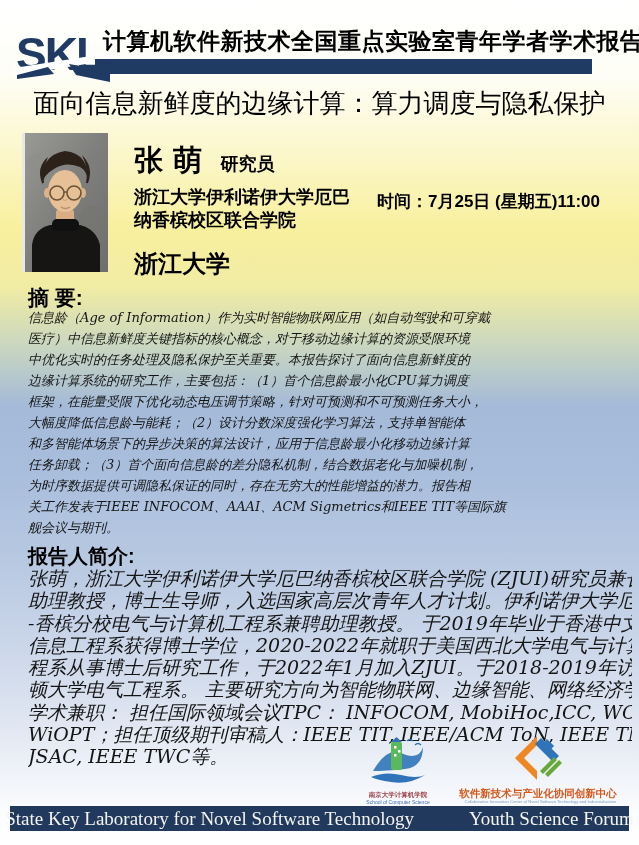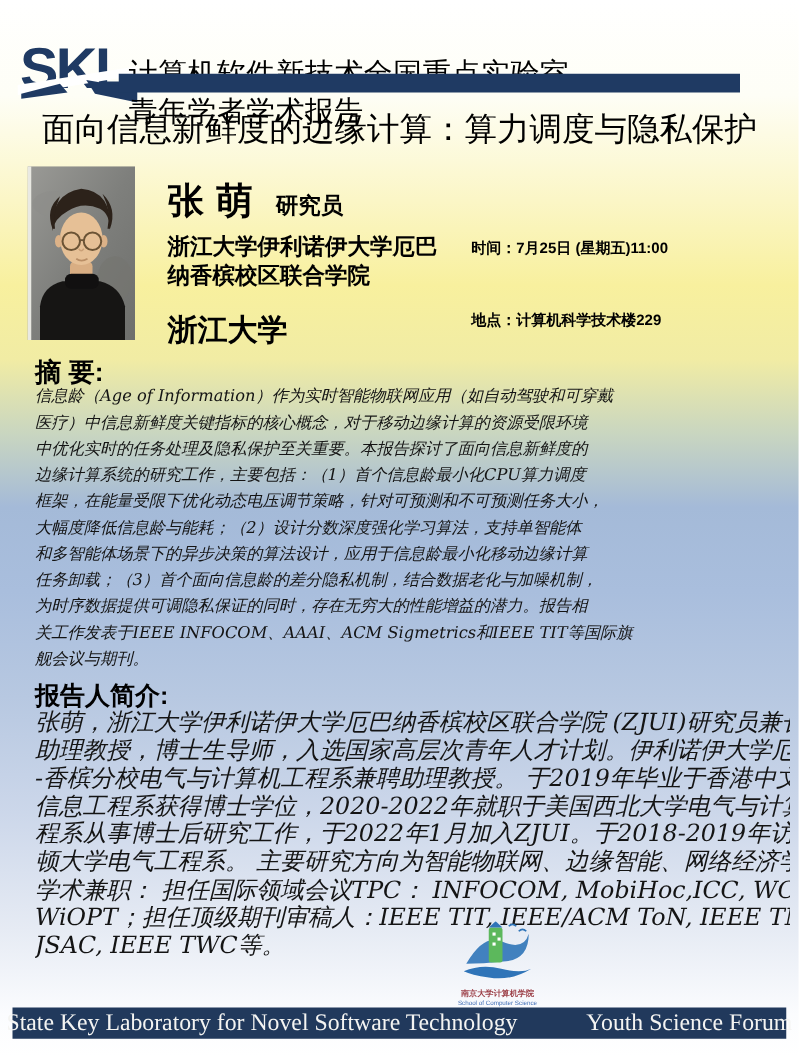--- a/index.html
+++ b/index.html
@@ -6,31 +6,31 @@
   .page{
     position:relative; width:639px; height:845px; overflow:hidden;
     font-family:"Liberation Sans","DejaVu Sans",sans-serif;
     background:linear-gradient(180deg,
       #ffffff 0%, #fefef6 9%, #fbf6c6 19%, #f8f09e 27%, #f1eca4 34%,
       #c9d6c0 41%, #a4bad8 48%, #a9bedd 56%, #b7c8e1 66%, #ccd7ea 77%,
       #e6ebf4 88%, #fbfcfe 96%, #ffffff 100%);
     color:#000;
   }
   .abs{position:absolute;}
-  .hdr-row{left:103px; top:43px; width:522px; display:flex; justify-content:space-between;
-    font-weight:normal; font-size:23px; letter-spacing:0.5px; white-space:nowrap;flex-direction:column;}
+  .hdr-row{left:103px; top:26px; width:522px; display:flex; justify-content:space-between;
+    font-weight:bold; font-size:23px; letter-spacing:0.5px; white-space:nowrap;}
   .hdr-bar{left:95px; top:59px; width:497px; height:15px; background:#1f3a63;}
   .title{left:0; top:86px; width:639px; text-align:center; font-weight:normal; font-size:26px; white-space:nowrap;}
   .photo{left:22px; top:133px; width:86px; height:139px;}
   .name-row{left:134px; top:141px; white-space:nowrap;}
   .name-row .nm{font-family:"DejaVu Serif","Liberation Serif",serif; font-weight:bold; font-size:29px;}
   .name-row .jt{font-size:18px; margin-left:14px; font-weight:600;}
   .affil{left:134px; top:186px; width:250px; font-size:18px; line-height:23px; font-weight:600; white-space:nowrap;}
   .univ{left:134px; top:248px; font-size:24px; font-weight:600;}
-  .evt{font-size:12px; font-weight:bold; white-space:nowrap;}
+  .evt{font-size:17px; font-weight:bold; white-space:nowrap;}
   .evt.time{left:377px; top:190px;}
   .evt.loc{left:377px; top:248px;}
   .sec-h{font-weight:bold; white-space:nowrap;}
   .abstract-h{left:28px; top:284px; font-size:21px;}
   .body-txt{font-family:"DejaVu Serif","Liberation Serif",serif; font-style:italic;
     color:#141414; white-space:nowrap; overflow:hidden;}
   .abstract-b{left:28px; top:307px; width:600px; font-size:13px; line-height:21px;}
   .bio-h{left:28px; top:543px; font-size:20px;}
   .bio-b{left:28px; top:567px; width:604px; font-size:19px; line-height:22.3px;}
   .njucs{left:360px; top:737px; width:76px; text-align:center;}
@@ -93,21 +93,20 @@
 
   <div class="abs affil">浙江大学伊利诺伊大学厄巴<br>纳香槟校区联合学院</div>
 
   <div class="abs name-row">
     <span class="nm">张 萌</span>
     <span class="jt">研究员</span>
   </div>
   <div class="abs univ">浙江大学</div>
 
   <div class="abs evt time">时间：7月25日 (星期五)11:00</div>
-  <div class="abs evt loc">地点：计算机科学技术楼229</div>
 
   <div class="abs sec-h abstract-h">摘 要:</div>
   <div class="abs body-txt abstract-b">信息龄（Age of Information）作为实时智能物联网应用（如自动驾驶和可穿戴<br>医疗）中信息新鲜度关键指标的核心概念，对于移动边缘计算的资源受限环境<br>中优化实时的任务处理及隐私保护至关重要。本报告探讨了面向信息新鲜度的<br>边缘计算系统的研究工作，主要包括：（1）首个信息龄最小化CPU算力调度<br>框架，在能量受限下优化动态电压调节策略，针对可预测和不可预测任务大小，<br>大幅度降低信息龄与能耗；（2）设计分数深度强化学习算法，支持单智能体<br>和多智能体场景下的异步决策的算法设计，应用于信息龄最小化移动边缘计算<br>任务卸载；（3）首个面向信息龄的差分隐私机制，结合数据老化与加噪机制，<br>为时序数据提供可调隐私保证的同时，存在无穷大的性能增益的潜力。报告相<br>关工作发表于IEEE INFOCOM、AAAI、ACM Sigmetrics和IEEE TIT等国际旗<br>舰会议与期刊。</div>
 
   <div class="abs sec-h bio-h">报告人简介:</div>
   <div class="abs body-txt bio-b">张萌，浙江大学伊利诺伊大学厄巴纳香槟校区联合学院 (ZJUI)研究员兼长聘轨<br>助理教授，博士生导师，入选国家高层次青年人才计划。伊利诺伊大学厄巴纳<br>-香槟分校电气与计算机工程系兼聘助理教授。 于2019年毕业于香港中文大学<br>信息工程系获得博士学位，2020-2022年就职于美国西北大学电气与计算机工<br>程系从事博士后研究工作，于2022年1月加入ZJUI。于2018-2019年访问普林斯<br>顿大学电气工程系。 主要研究方向为智能物联网、边缘智能、网络经济学。<br>学术兼职： 担任国际领域会议TPC： INFOCOM, MobiHoc,ICC, WCNC,<br>WiOPT；担任顶级期刊审稿人：IEEE TIT, IEEE/ACM ToN, IEEE TMC, IEEE<br>JSAC, IEEE TWC等。</div>
 
   <div class="abs njucs">
     <svg width="62" height="50" viewBox="0 0 62 50">
       <path d="M6,34 Q20,10 34,16 Q52,24 56,10 Q56,30 38,32 Q18,34 6,34 Z" fill="#2f74b8" opacity="0.9"></path>
@@ -116,19 +115,30 @@
       <rect x="27" y="9" width="2.5" height="2.5" fill="#ffffff"></rect>
       <rect x="31" y="13" width="2.5" height="2.5" fill="#ffffff"></rect>
       <rect x="27" y="17" width="2.5" height="2.5" fill="#ffffff"></rect>
       <path d="M40,4 q3,-3 6,0 M48,8 q3,-3 6,0" fill="none" stroke="#2f74b8" stroke-width="1.4"></path>
       <path d="M4,40 Q18,34 34,38 Q50,42 58,38 Q42,48 24,45 Q10,43 4,40 Z" fill="#2f74b8"></path>
     </svg>
     <div class="cap-cn">南京大学计算机学院</div>
     <div class="cap-en">School of Computer Science</div>
   </div>
 
+  <div class="abs cic">
+    <svg width="48" height="48" viewBox="0 0 48 48">
+      <polygon points="23,1 1,23 23,45 23,36 10,23 23,10" fill="#ee8722"></polygon>
+      <polygon points="27,3 45,21 39,27 21,9" fill="#2e74b8"></polygon>
+      <polygon points="45,25 31,39 34,42 48,28" fill="#67a83a"></polygon>
+      <polygon points="40,22 26,36 29,39 43,25" fill="#67a83a"></polygon>
+      <rect x="28" y="6" width="10" height="10" transform="rotate(45 33 11)" fill="#2e74b8"></rect>
+    </svg>
+    <div class="cap-cn">软件新技术与产业化协同创新中心</div>
+    <div class="cap-en">Collaborative Innovation Center of Novel Software Technology and Industrialization</div>
+  </div>
 
   <div class="abs foot-bar">
     <span>State Key Laboratory for Novel Software Technology</span>
     <span>Youth  Science Forum</span>
   </div>
 
 </div>
 
 </body></html>

